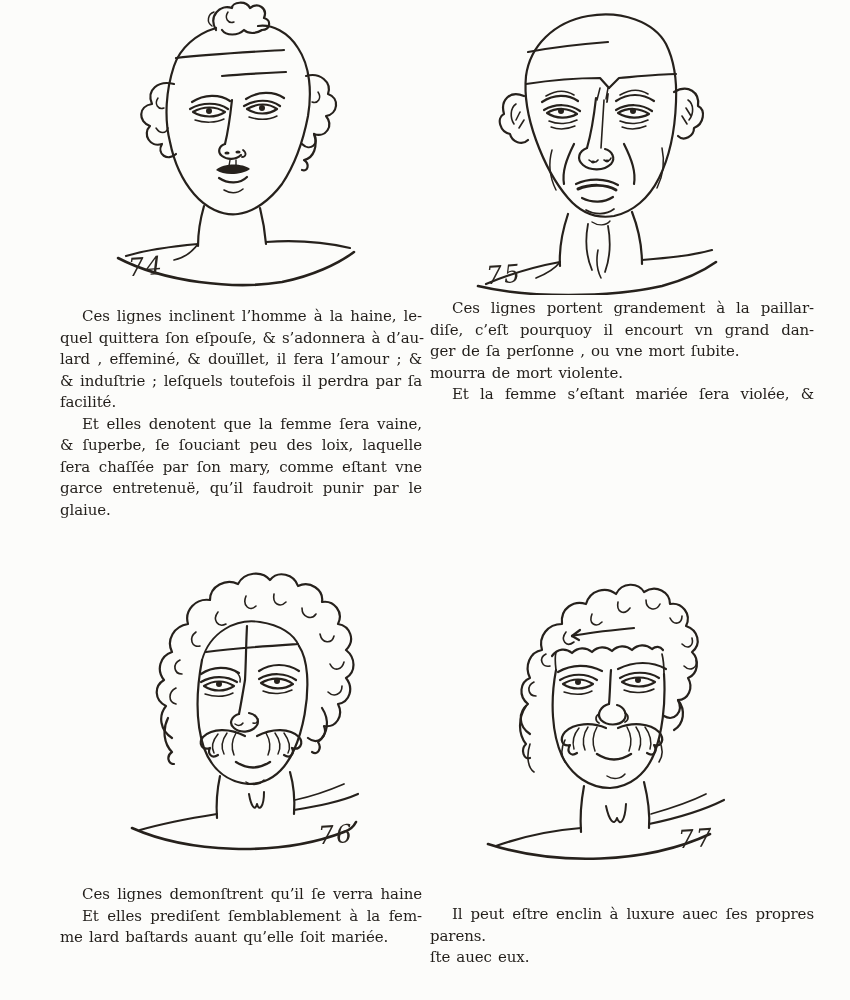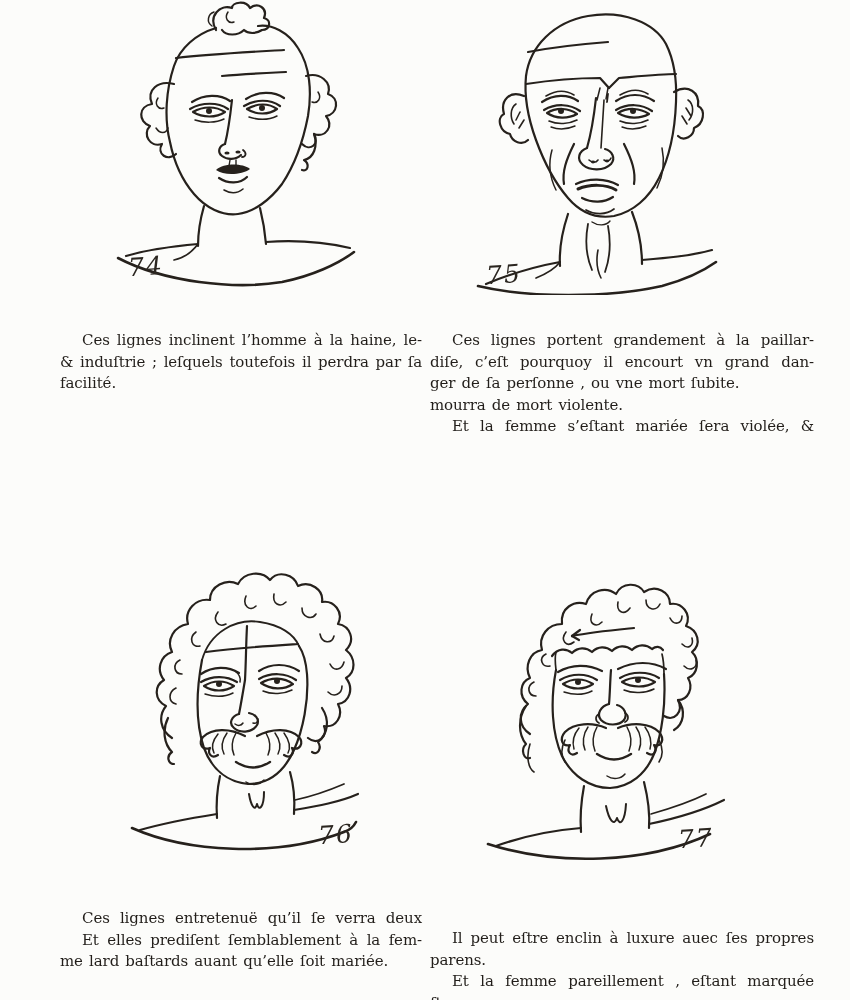--- a/index.html
+++ b/index.html
@@ -10,21 +10,21 @@
   }
   .fig{position:absolute;}
   .fig svg{display:block;}
   .fignum{
     position:absolute;font-style:italic;font-size:25px;color:#2b2620;
     transform:rotate(-4deg);letter-spacing:2px;
     font-family:"DejaVu Serif","Liberation Serif",serif;
   }
   .caption{
     position:absolute;font-size:15px;line-height:21.5px;
-    word-spacing:1.5px;letter-spacing:-0.1px;margin-top:24px;
+    word-spacing:1.5px;letter-spacing:-0.1px;
   }
   .para{margin:0;}
   .line{white-space:nowrap;text-align:justify;text-align-last:justify;text-justify:inter-word;}
   .line.first{text-indent:22px;}
   .line.last{text-align-last:left;}
 </style>
 </head>
 <body>
 
 <div class="page">
@@ -324,48 +324,56 @@
         <circle cx="112" cy="116" r="3"></circle>
         <circle cx="172" cy="114" r="3"></circle>
       </g>
     </svg>
   </div>
   <div class="fignum" style="left:678px;top:824px;">77</div>
 
   <div class="caption" style="left:60px;top:306px;width:362px;">
       <div class="para">
         <div class="line first">Ces lignes inclinent l’homme à la haine, le-</div>
+        <div class="line">quel quittera ſon eſpouſe, &amp; s’adonnera à d’au-</div>
+        <div class="line">lard , effeminé, &amp; douïllet, il fera l’amour ; &amp;</div>
         <div class="line">&amp; induſtrie ; leſquels toutefois il perdra par ſa</div>
         <div class="line last">facilité.</div>
       </div>
+      <div class="para">
+        <div class="line first">Et elles denotent que la femme ſera vaine,</div>
+        <div class="line">&amp; ſuperbe, ſe ſouciant peu des loix, laquelle</div>
+        <div class="line">ſera chaſſée par ſon mary, comme eſtant vne</div>
+        <div class="line">garce entretenuë, qu’il faudroit punir par le</div>
+        <div class="line last">glaiue.</div>
+      </div>
     </div>
-  <div class="caption" style="left:430px;top:306px;width:384px;">
+  <div class="caption" style="left:430px;top:298px;width:384px;">
       <div class="para">
         <div class="line first">Ces lignes portent grandement à la paillar-</div>
         <div class="line">diſe, c’eſt pourquoy il encourt vn grand dan-</div>
         <div class="line last">ger de ſa perſonne , ou vne mort ſubite.</div>
       </div>
       <div class="para">
         <div class="line last">mourra de mort violente.</div>
         <div class="line first">Et la femme s’eſtant mariée ſera violée, &amp;</div>
       </div>
     </div>
   <div class="caption" style="left:60px;top:884px;width:362px;">
       <div class="para">
-        <div class="line first">Ces lignes entretenuë qu’il ſe verra deux</div>
+        <div class="line first">Ces lignes demonſtrent qu’il ſe verra haine</div>
       </div>
       <div class="para">
         <div class="line first">Et elles prediſent ſemblablement à la fem-</div>
         <div class="line last">me lard baſtards auant qu’elle ſoit mariée.</div>
       </div>
     </div>
   <div class="caption" style="left:430px;top:904px;width:384px;">
       <div class="para">
         <div class="line first">Il peut eſtre enclin à luxure auec ſes propres</div>
         <div class="line last">parens.</div>
       </div>
       <div class="para">
-        <div class="line first">Et la femme pareillement , eſtant marquée</div>
         <div class="line last">ſte auec eux.</div>
       </div>
     </div>
 
 </div>
 
 </body></html>

